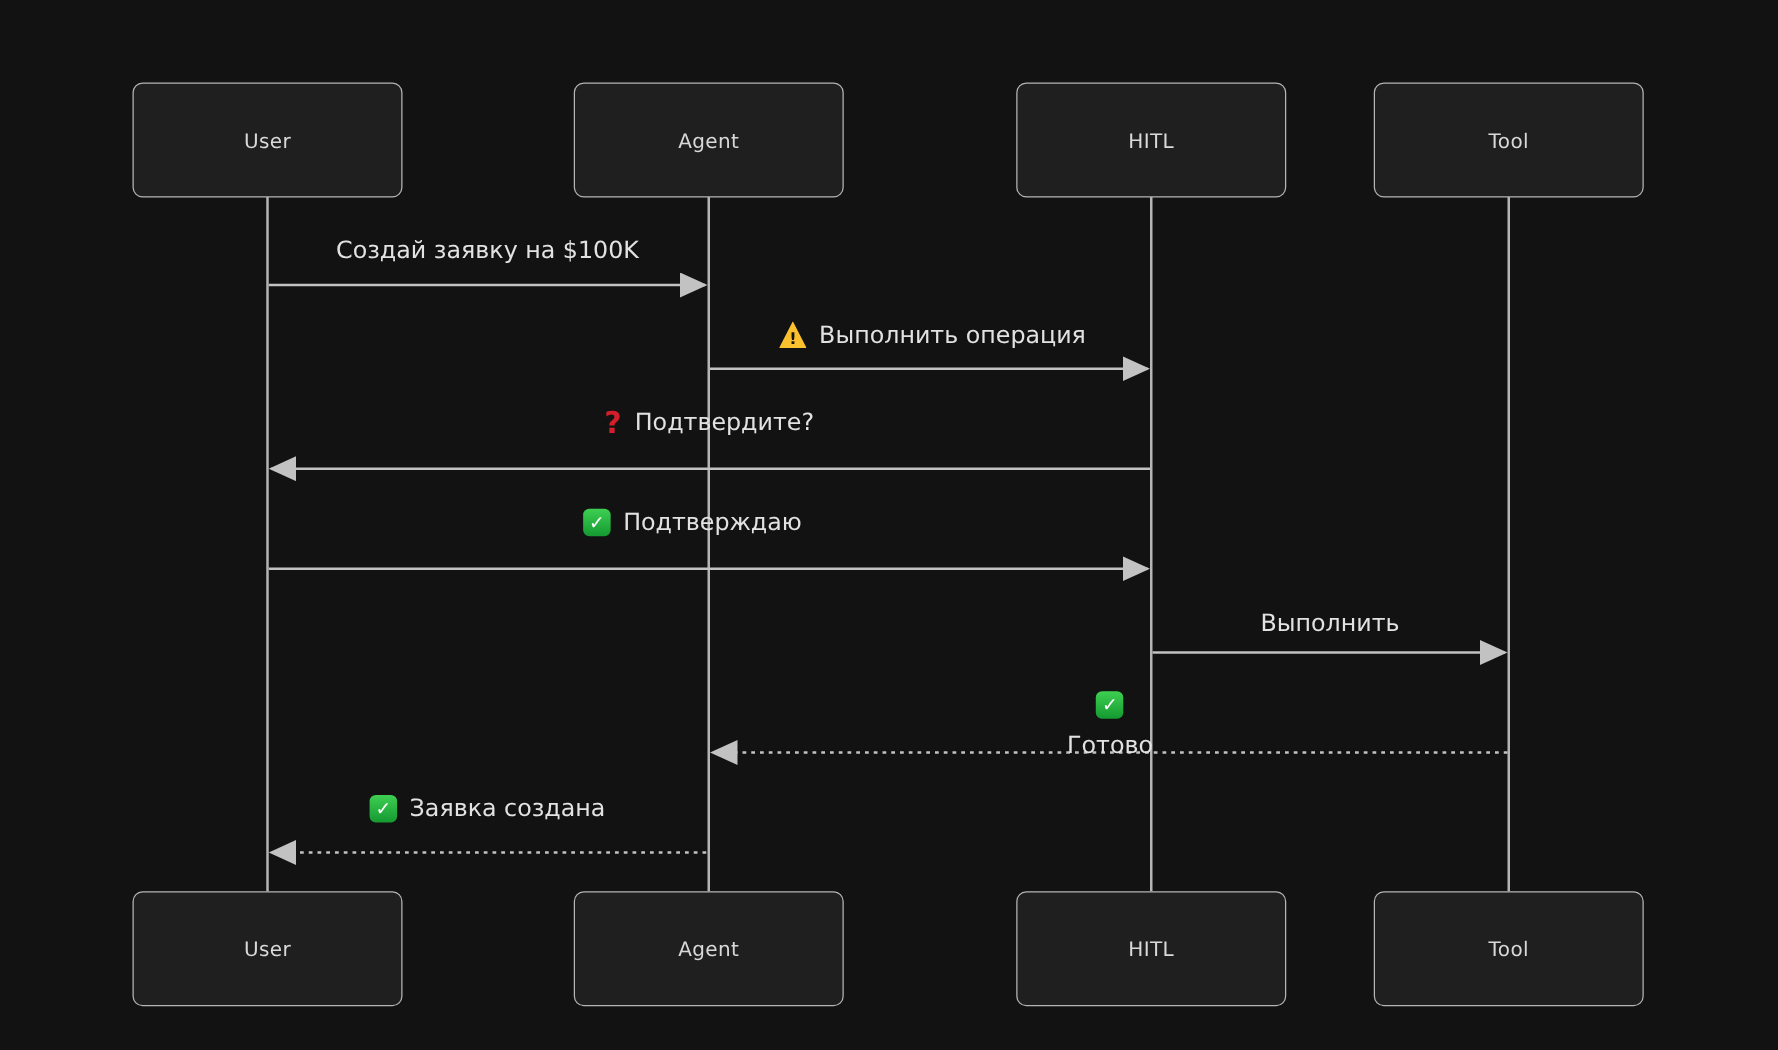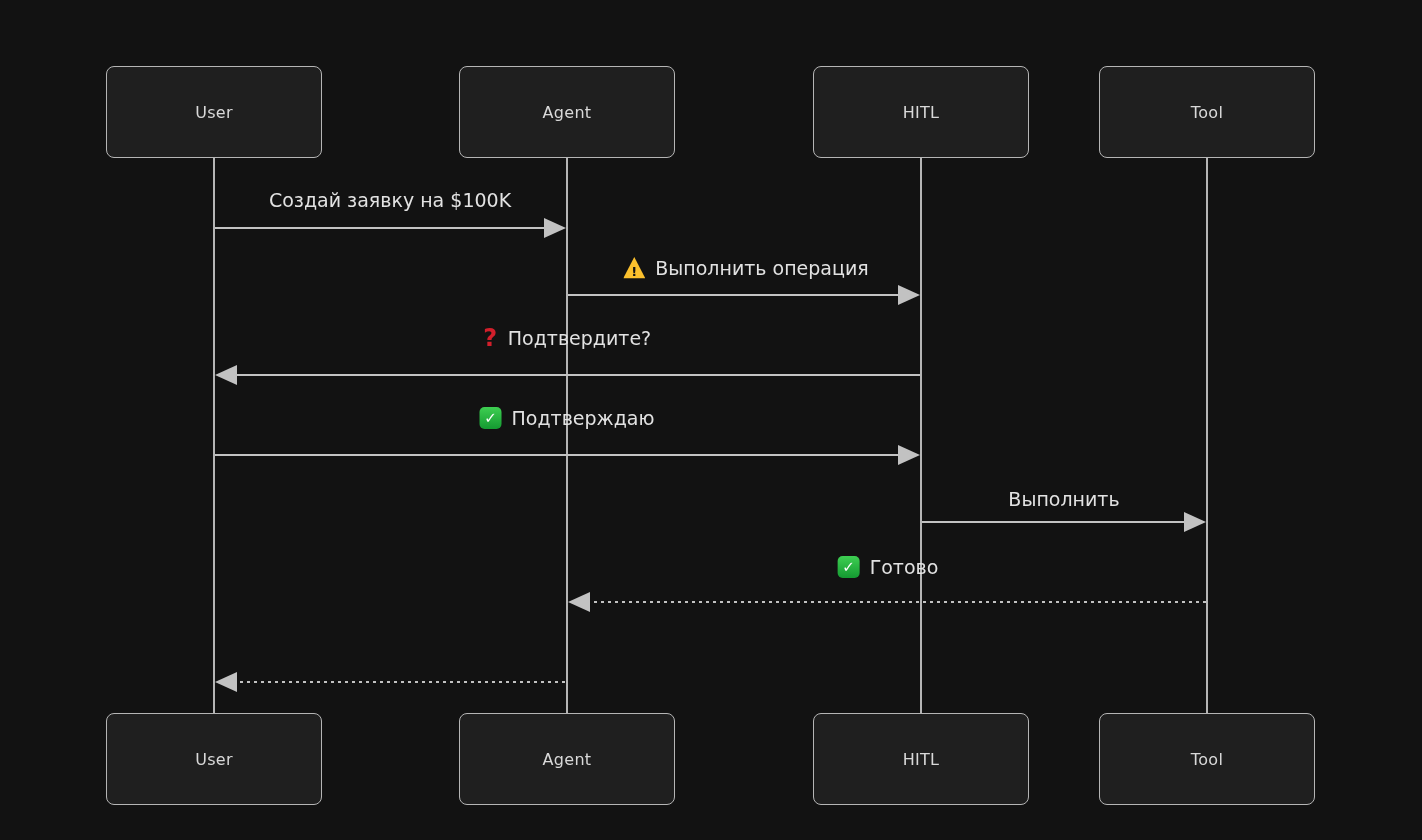--- a/index.html
+++ b/index.html
@@ -130,29 +130,33 @@
   <div class="msg" style="left:746px;  top:254px;">
     <span class="icon" data-icon="warning-icon"></span>
     <span>Выполнить операция</span>
   </div>
 
   <div class="msg" style="left:567px;  top:324px;align-items:center;">
     <span class="icon" data-icon="question-icon"></span>
     <span>Подтвердите?</span>
   </div>
 
-  <div class="msg" style="left:567px;  top:404px;">
+  <div class="msg" style="left:554px;  top:404px;">
     <span class="icon" data-icon="check-icon"></span>
     <span>Подтверждаю</span>
   </div>
 
   <div class="msg" style="left:1064px; top:485px;align-items:center;">
 
     <span>Выполнить</span>
   </div>
 
-  <div class="msg" style="left:888px;  top:553px;">
+  <div class="msg" style="left:888px;  top:553px;flex-direction:column;">
     <span class="icon" data-icon="check-icon"></span>
     <span>Готово</span>
   </div>
 
+  <div class="msg" style="left:390px;  top:633px;">
+    <span class="icon" data-icon="check-icon"></span>
+    <span>Заявка создана</span>
+  </div>
 
 </div>
 
 </body></html>

